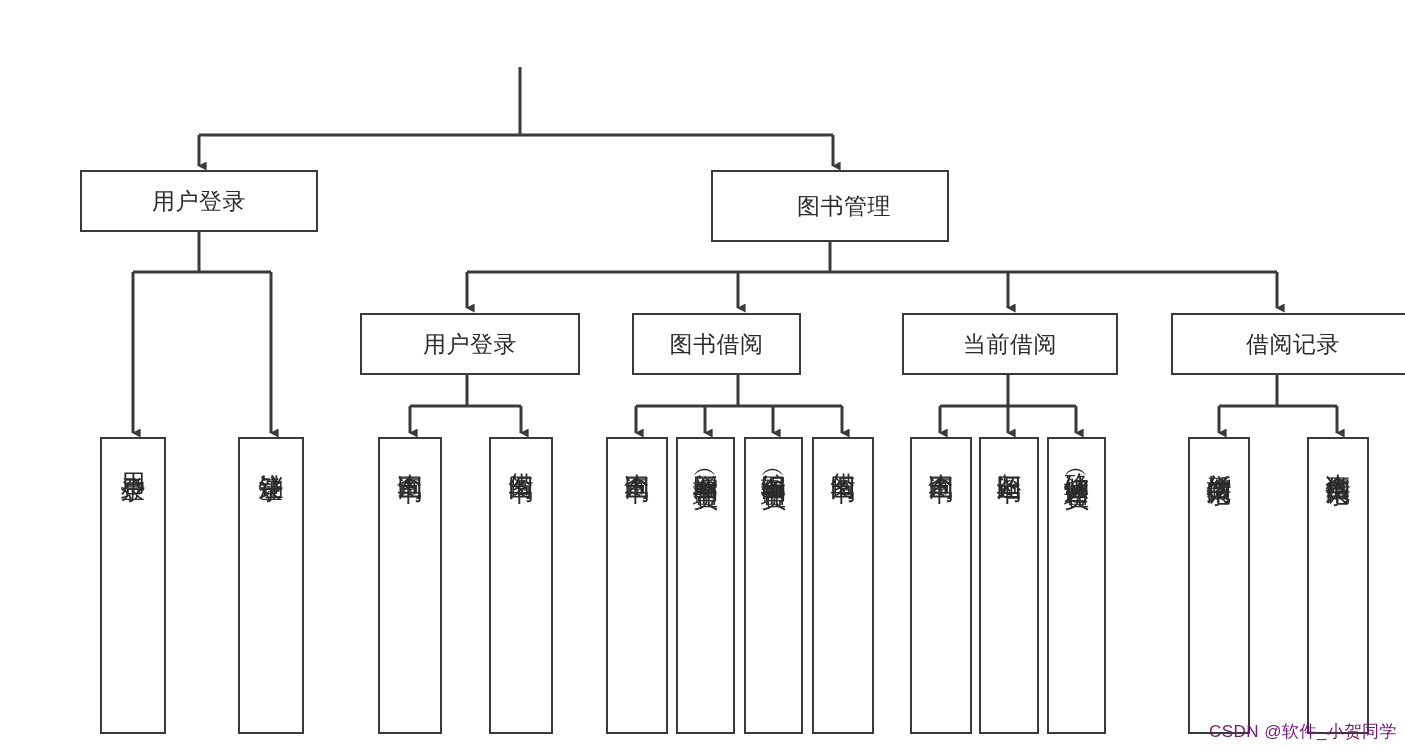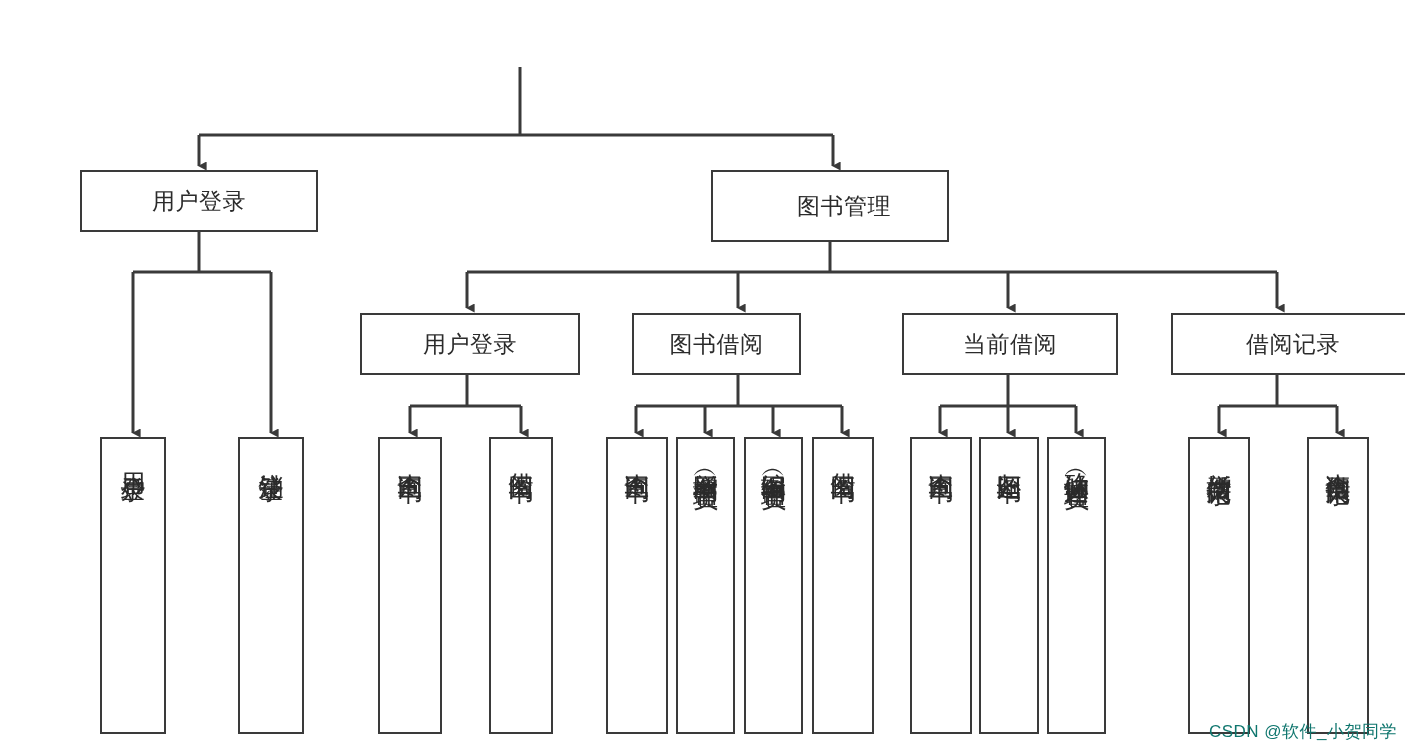--- a/index.html
+++ b/index.html
@@ -55,21 +55,21 @@
     text-orientation: upright;
     font-size: 25px;
     letter-spacing: 2px;
     line-height: 1;
   }
   #watermark {
     position: absolute;
     right: 8px;
     bottom: 4px;
     font-size: 17px;
-    color: #0f766e;
+    color: #701a75;
     letter-spacing: 0.5px;
     white-space: nowrap;
     margin-left: 20px;
   }
 </style>
 </head>
 <body>
 
 <div id="canvas">
 

